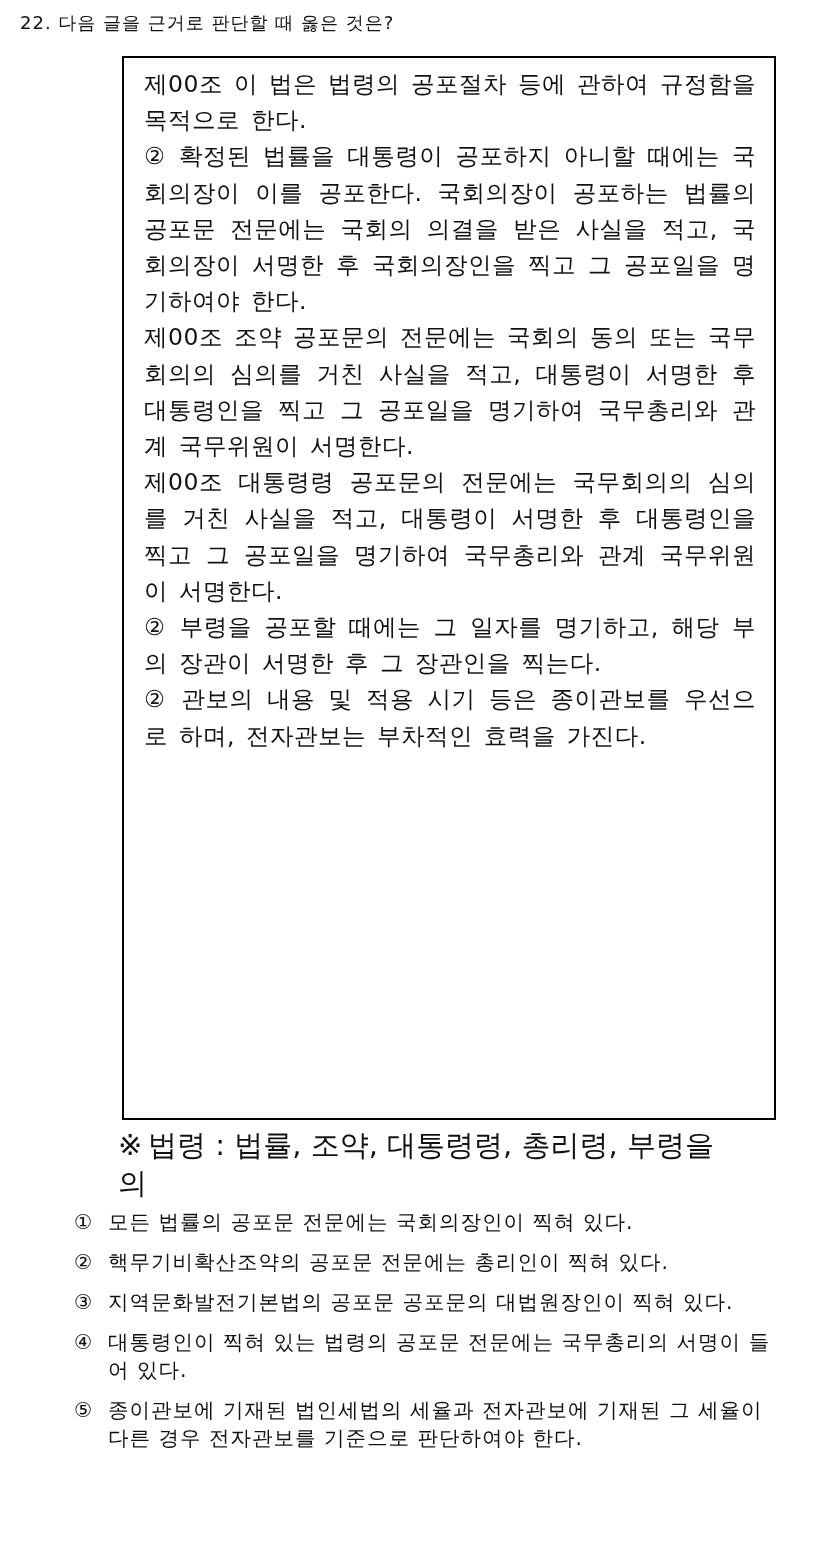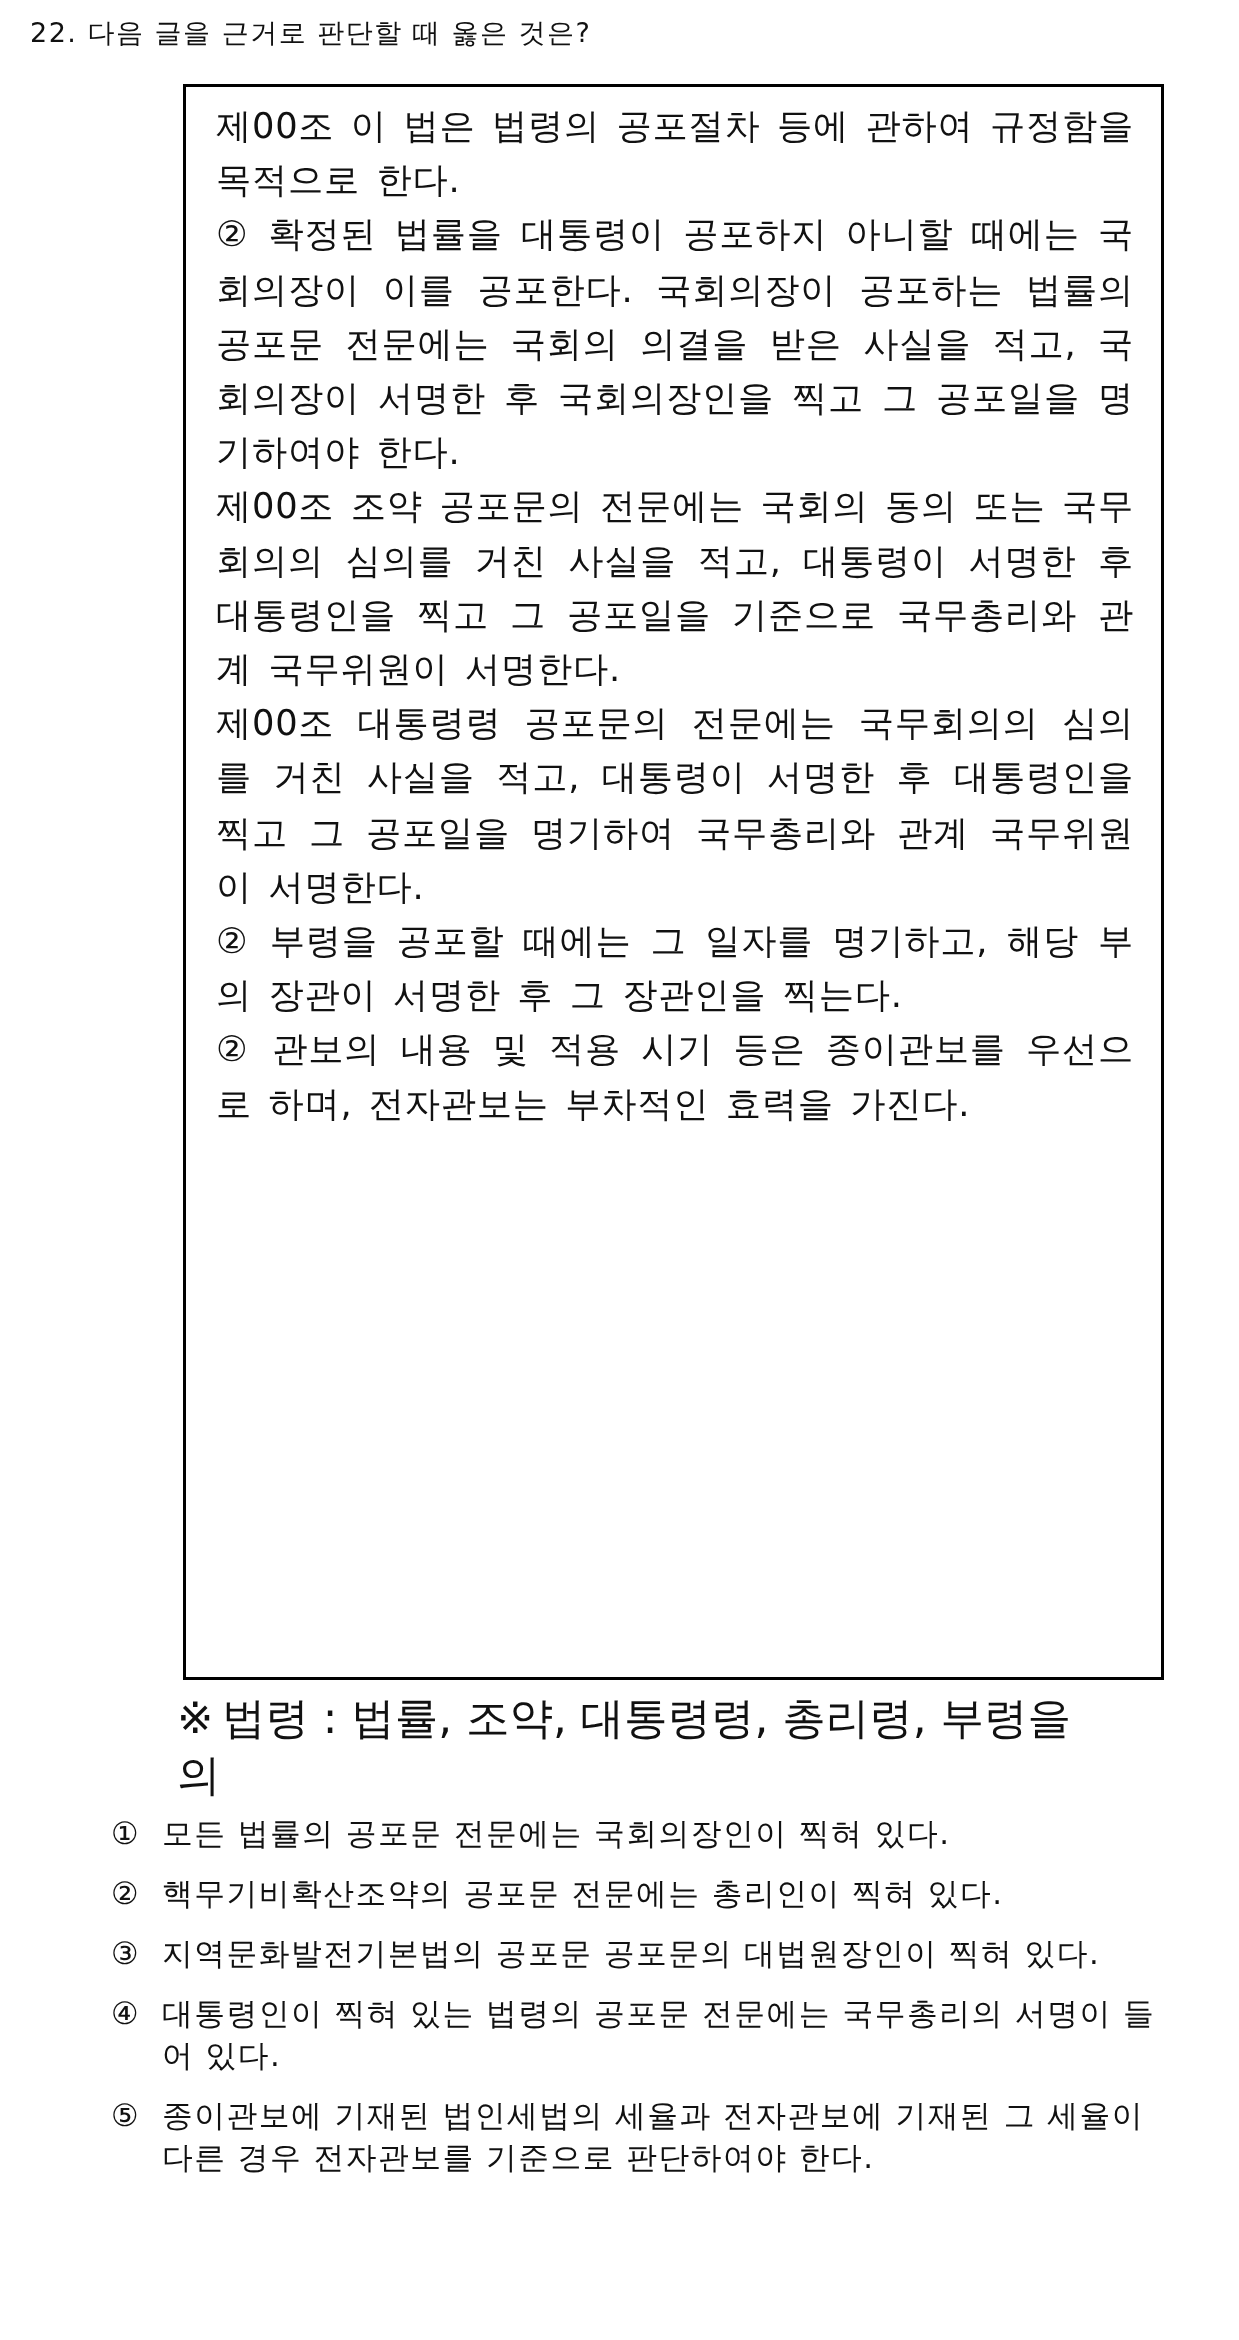--- a/index.html
+++ b/index.html
@@ -36,21 +36,21 @@
   .choice .txt { flex: 1; }
 </style>
 </head>
 <body>
 
 <div class="q-title">22. 다음 글을 근거로 판단할 때 옳은 것은?</div>
 
 <div class="passage">
   <p>제00조 이 법은 법령의 공포절차 등에 관하여 규정함을 목적으로 한다.</p>
   <p>② 확정된 법률을 대통령이 공포하지 아니할 때에는 국회의장이 이를 공포한다. 국회의장이 공포하는 법률의 공포문 전문에는 국회의 의결을 받은 사실을 적고, 국회의장이 서명한 후 국회의장인을 찍고 그 공포일을 명기하여야 한다.</p>
-  <p>제00조 조약 공포문의 전문에는 국회의 동의 또는 국무회의의 심의를 거친 사실을 적고, 대통령이 서명한 후 대통령인을 찍고 그 공포일을 기준으로 국무총리와 관계 국무위원이 서명한다.</p>
+  <p>제00조 조약 공포문의 전문에는 국회의 동의 또는 국무회의의 심의를 거친 사실을 적고, 대통령이 서명한 후 대통령인을 찍고 그 공포일을 명기하여 국무총리와 관계 국무위원이 서명한다.</p>
   <p>제00조 대통령령 공포문의 전문에는 국무회의의 심의를 거친 사실을 적고, 대통령이 서명한 후 대통령인을 찍고 그 공포일을 명기하여 국무총리와 관계 국무위원이 서명한다.</p>
   <p>② 부령을 공포할 때에는 그 일자를 명기하고, 해당 부의 장관이 서명한 후 그 장관인을 찍는다.</p>
   <p>② 관보의 내용 및 적용 시기 등은 종이관보를 우선으로 하며, 전자관보는 부차적인 효력을 가진다.</p>
 </div>
 
 <div class="note">
   <div>
     <span class="mark">※</span><span>법령 : 법률, 조약, 대통령령, 총리령, 부령을 의</span>
   </div>
 </div>

